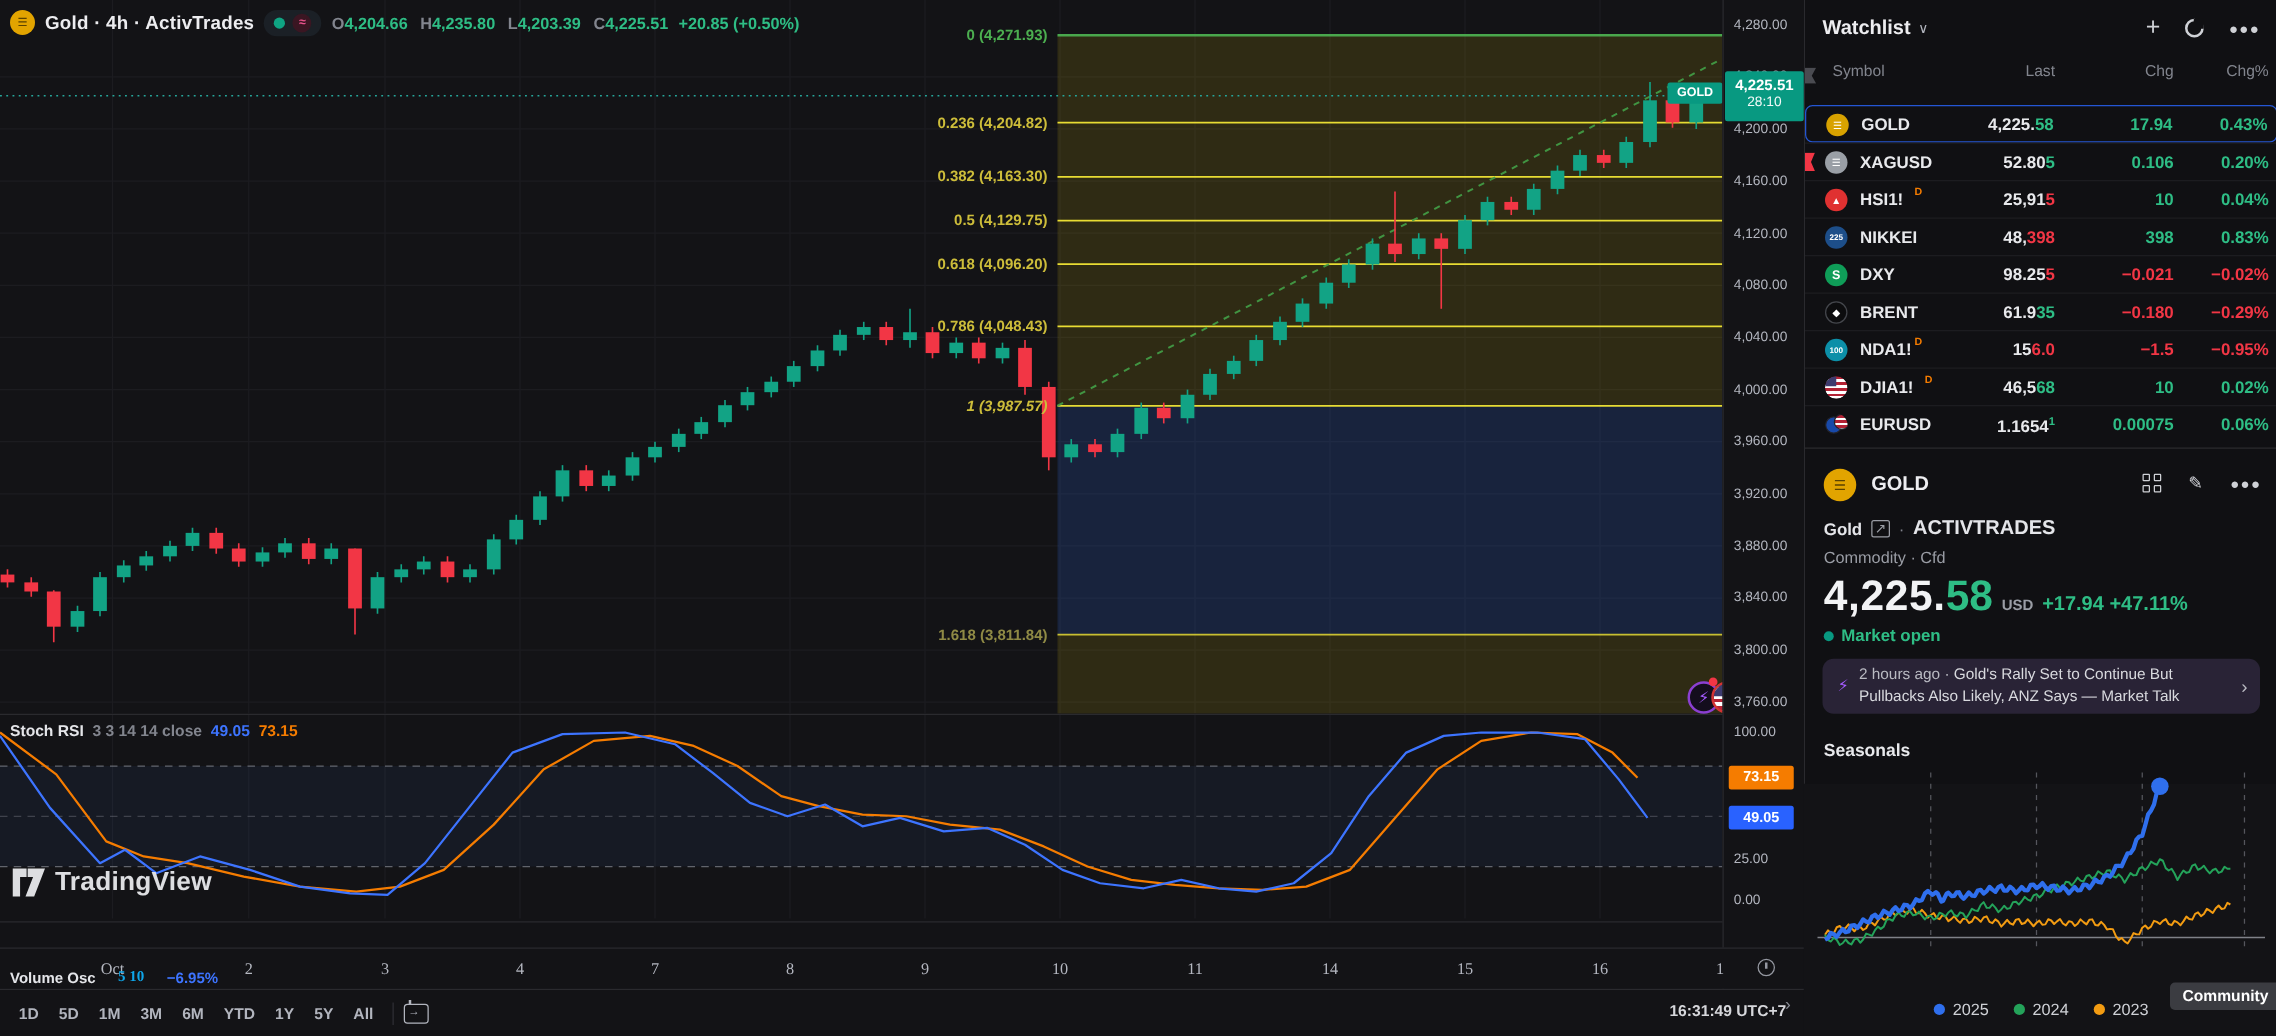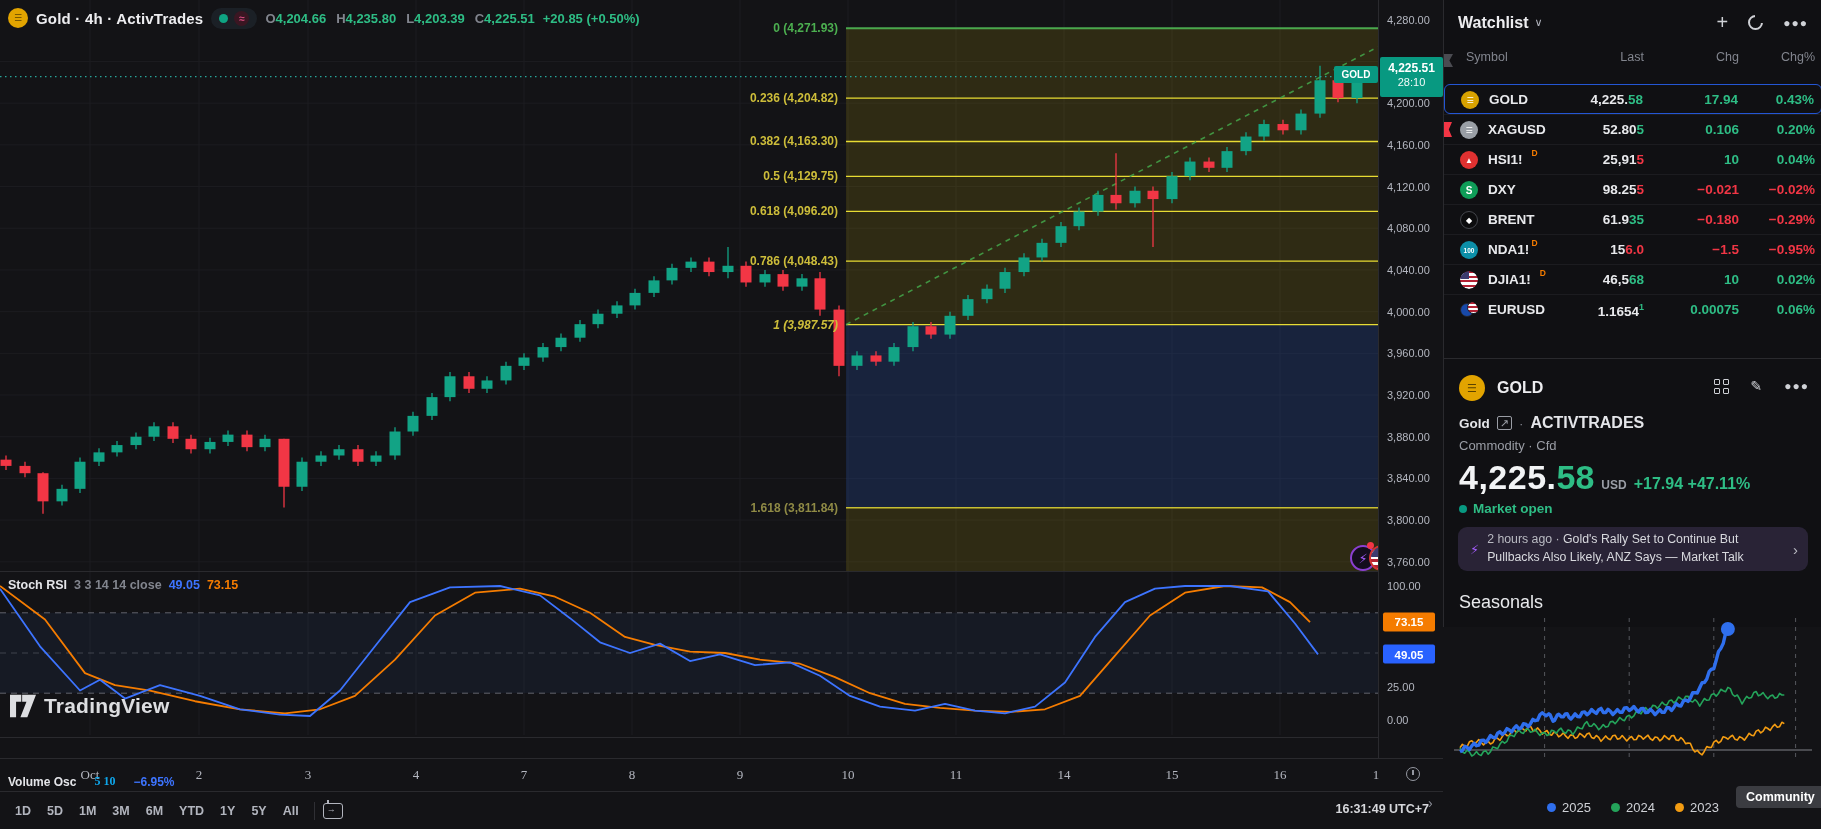--- a/index.html
+++ b/index.html
@@ -111,21 +111,21 @@
   #big-price .cur{font-size:12px;font-weight:700;color:#9a9da5;}
   #big-price .chg{font-size:16px;font-weight:700;color:#2ebd85;}
   #mkt-open{position:absolute;left:15px;top:143px;font-size:13.5px;font-weight:600;color:#2ebd85;display:flex;align-items:center;gap:6px;}
   #mkt-open .md{width:8px;height:8px;border-radius:50%;background:#089981;}
   #news-pill{position:absolute;left:14px;top:169px;width:350px;height:44px;background:#292336;border-radius:9px;display:flex;align-items:center;padding:0 10px;cursor:pointer;}
   #news-pill .bolt{color:#a55cff;font-size:13px;margin:0 8px 0 2px;}
   #news-pill .txt{font-size:12.3px;line-height:1.45;color:#d8d9de;width:282px;}
   #news-pill .txt .ago{color:#b9bac2;}
   #news-pill .nchev{margin-left:auto;color:#b9bac2;font-size:15px;}
   
-  #seasonals-title{position:absolute;left:15px;top:592px;font-size:18px;font-weight:400;color:#e8e9ec;}
+  #seasonals-title{position:absolute;left:15px;top:592px;font-size:14px;font-weight:700;color:#e8e9ec;}
   #seasonals-svg{position:absolute;left:0;top:608px;}
   #legend{position:absolute;left:0;top:800px;width:378px;display:flex;justify-content:center;gap:20px;}
   .lg-item{display:flex;align-items:center;gap:6px;font-size:13px;color:#cfd1d6;}
   .lg-dot{width:9px;height:9px;border-radius:50%;}
   #community-btn{position:absolute;left:292px;top:786px;padding:4px 10px;background:rgba(125,128,138,.38);border-radius:4px;font-size:12.5px;font-weight:600;color:#fff;}
 </style>
 </head>
 <body>
 
 <div id="root">
@@ -502,20 +502,27 @@
         </div>
         <div class="wl-row">
           <div class="sym-ic" style="background: rgb(224, 49, 49); font-size: 8px;">▲</div>
           <div class="sym-name">HSI1!</div>
           <span class="d-sup" style="left: 87.5px;">D</span>
           <div class="cell c-last"><span>25,91</span><span class="down">5</span></div>
           <div class="cell c-chg up">10</div>
           <div class="cell c-pct up">0.04%</div>
         </div>
         <div class="wl-row">
+          <div class="sym-ic" style="background: rgb(29, 78, 137); font-size: 6.5px;">225</div>
+          <div class="sym-name">NIKKEI</div>
+          <div class="cell c-last"><span>48,</span><span class="down">398</span></div>
+          <div class="cell c-chg up">398</div>
+          <div class="cell c-pct up">0.83%</div>
+        </div>
+        <div class="wl-row">
           <div class="sym-ic" style="background: rgb(15, 157, 88); font-size: 10px;">S</div>
           <div class="sym-name">DXY</div>
           <div class="cell c-last"><span>98.25</span><span class="down">5</span></div>
           <div class="cell c-chg down">−0.021</div>
           <div class="cell c-pct down">−0.02%</div>
         </div>
         <div class="wl-row">
           <div class="sym-ic" style="background: rgb(12, 12, 14); font-size: 8px; border: 1px solid rgb(68, 70, 76);">◆</div>
           <div class="sym-name">BRENT</div>
           <div class="cell c-last"><span>61.9</span><span class="up">35</span></div>

